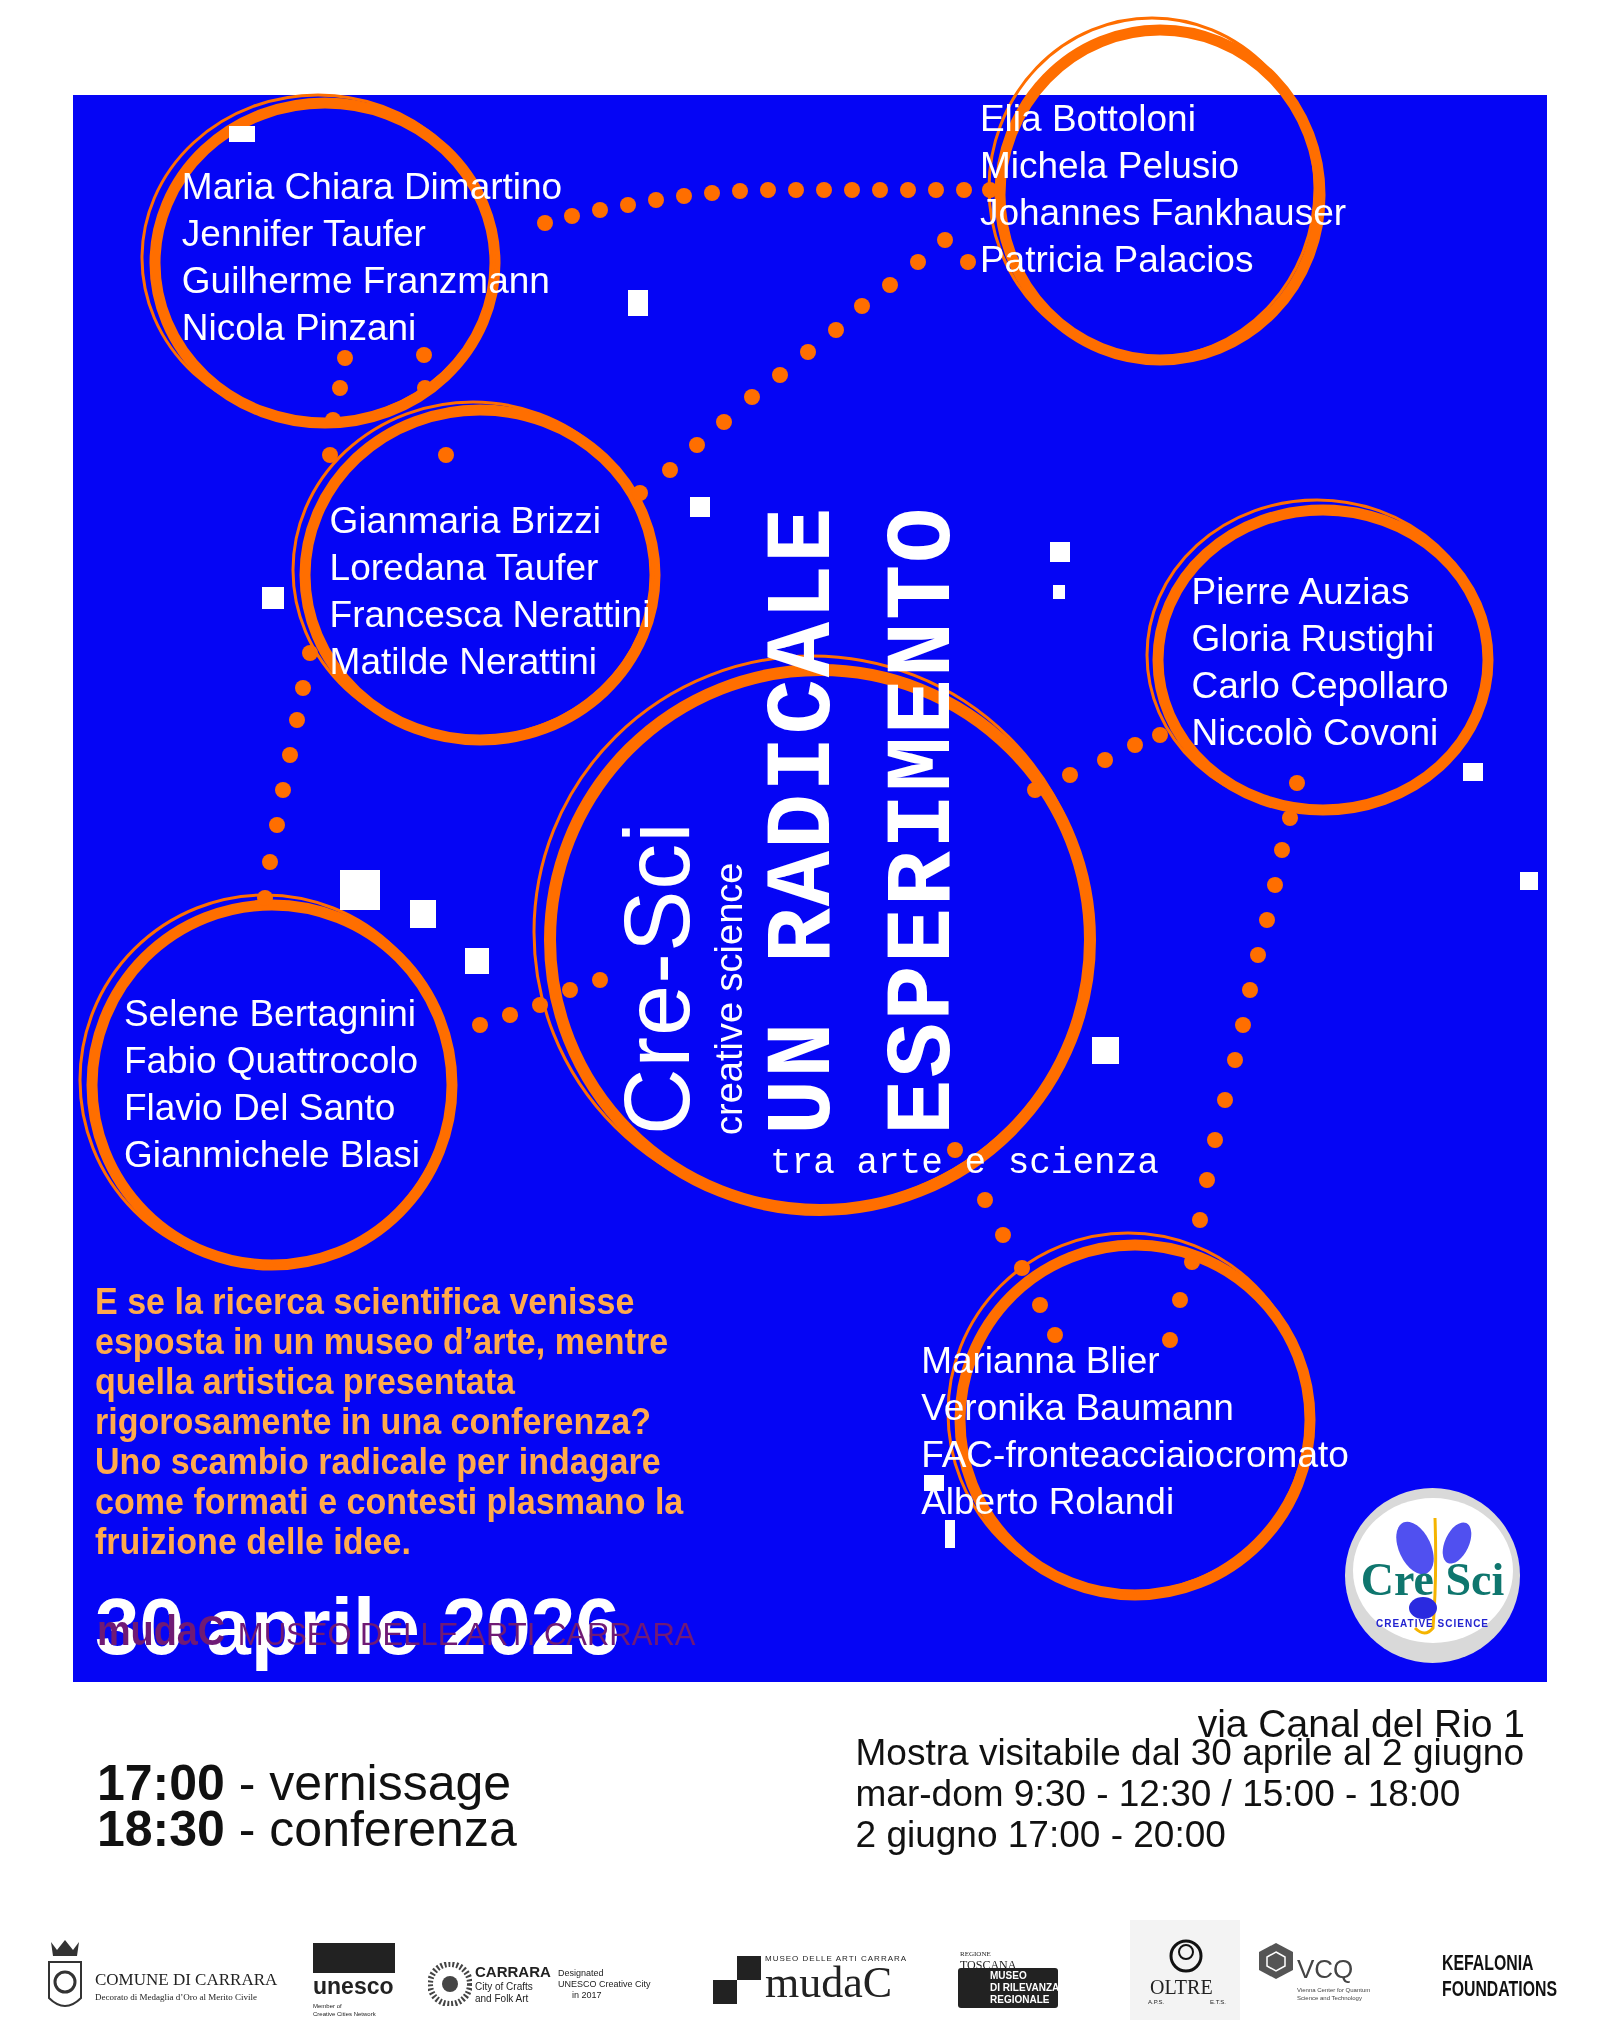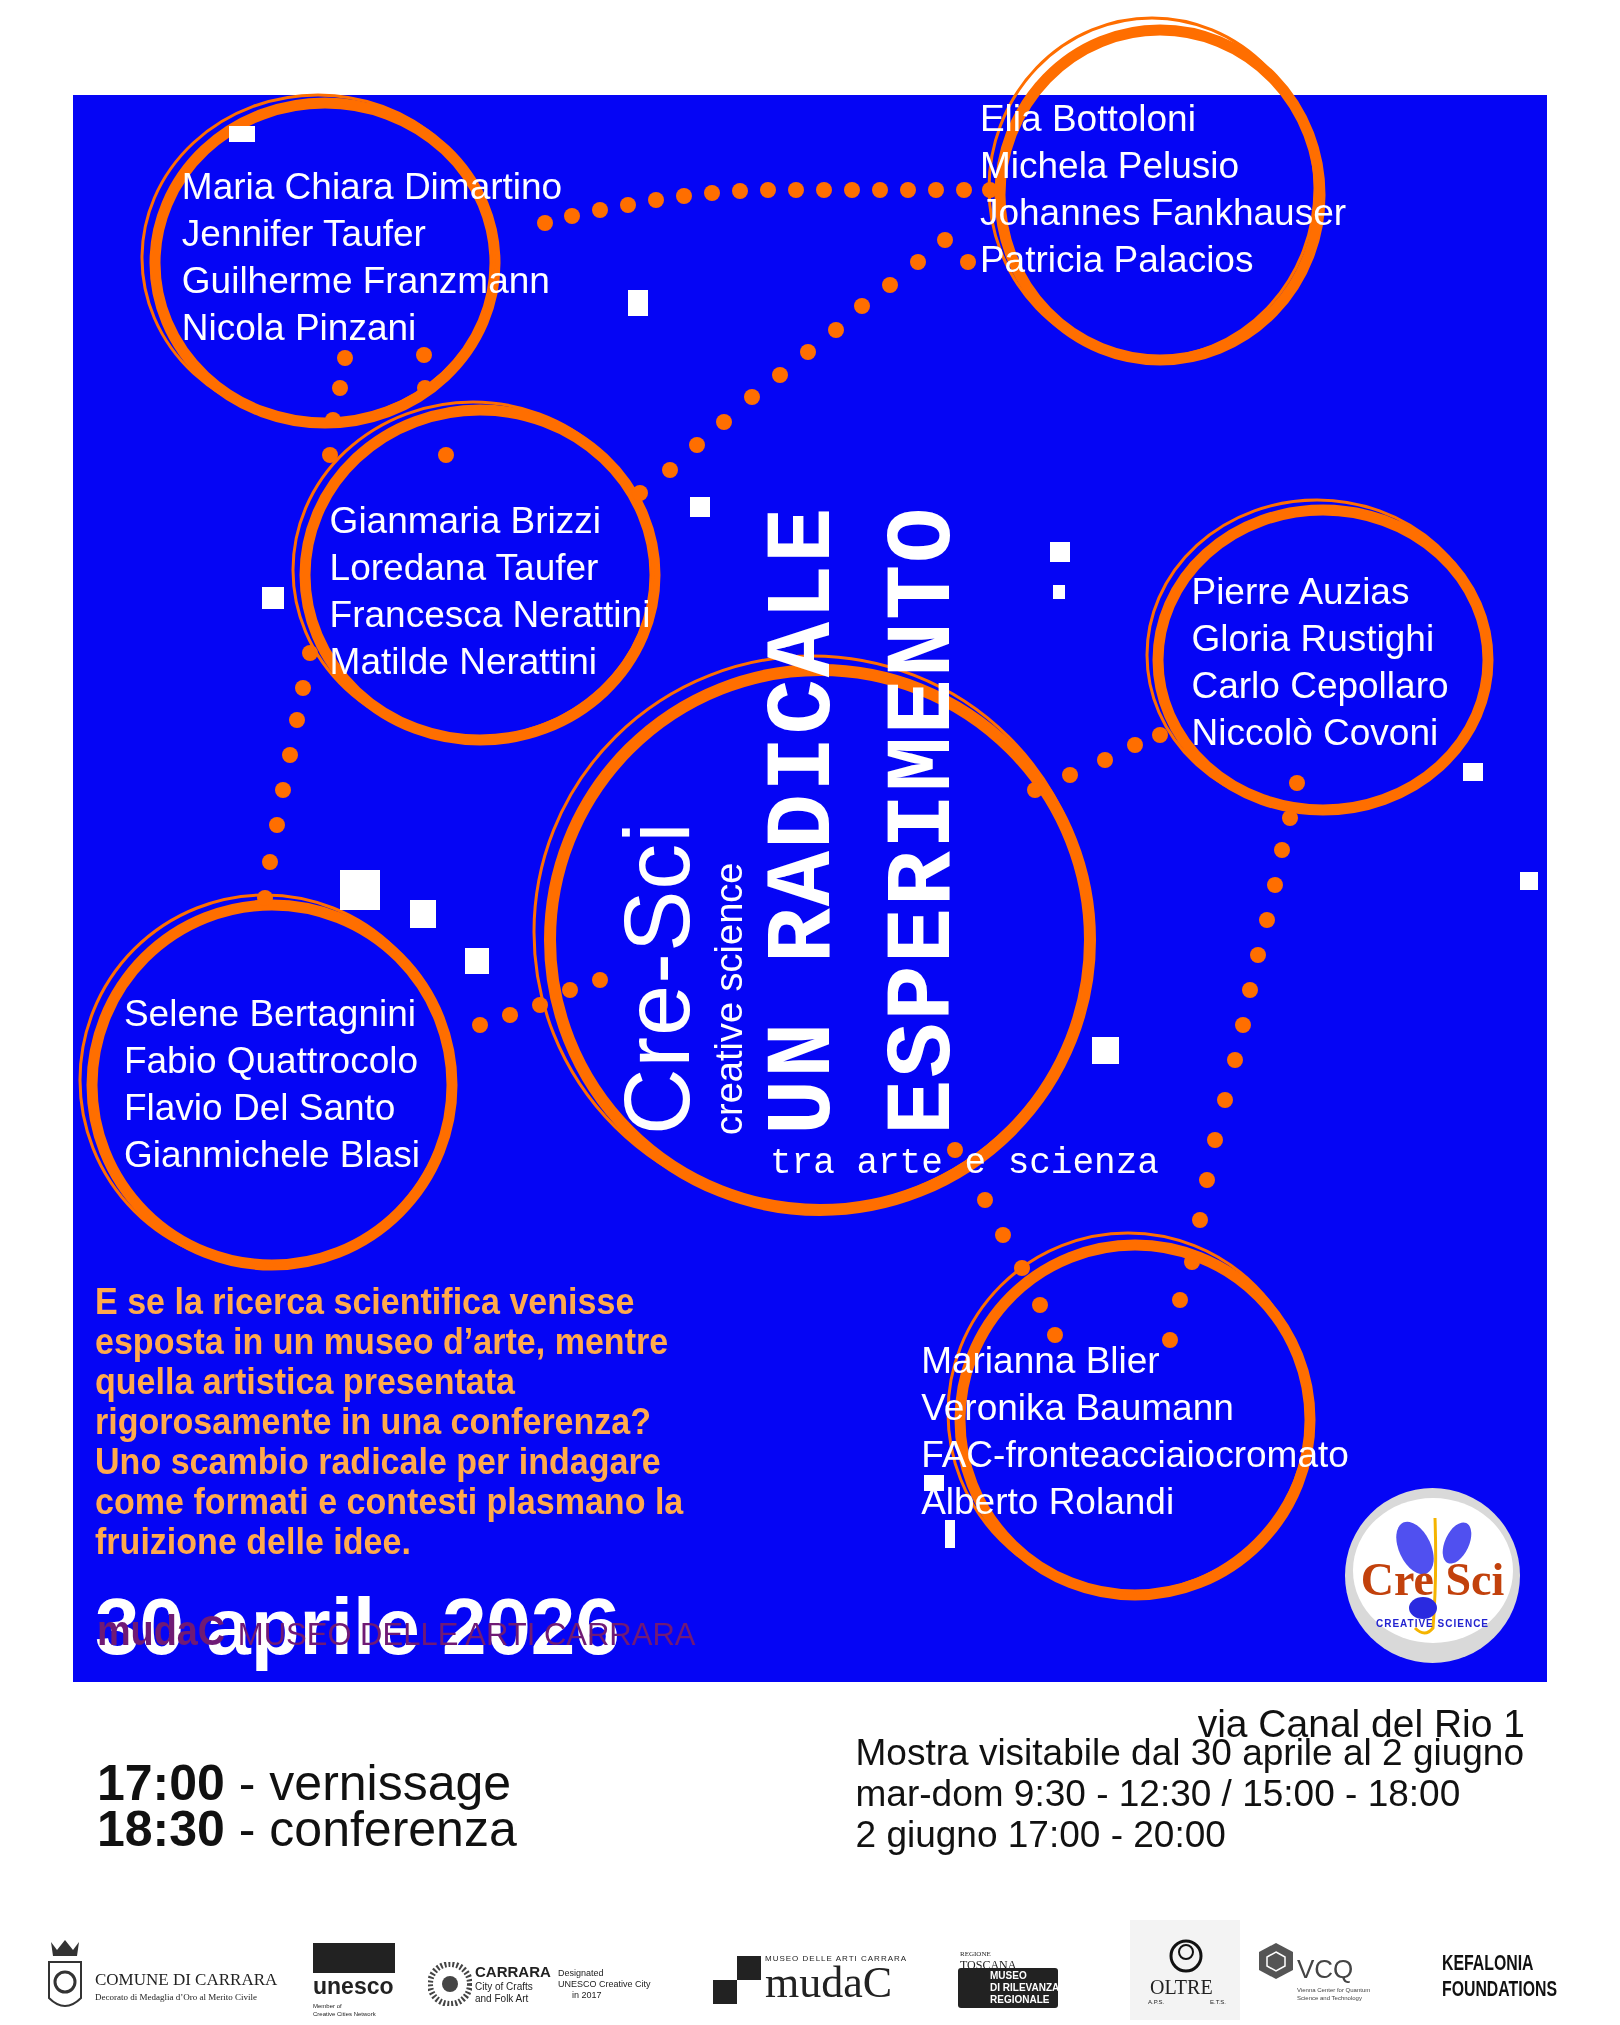--- a/index.html
+++ b/index.html
@@ -10,21 +10,21 @@
   .names div { }
   .vert { position:absolute; color:#fff; white-space:nowrap; transform-origin:left top; transform:rotate(-90deg); }
   .cresci { font-family:"Liberation Sans", sans-serif; font-size:92px; font-weight:300; letter-spacing:1px; }
   .creative { font-family:"Liberation Sans", sans-serif; font-size:38px; }
   .title { font-family:"Liberation Mono", monospace; font-weight:bold; font-size:92px; letter-spacing:2px; }
   .subtitle { position:absolute; left:770px; top:1143px; color:#fff; font-family:"Liberation Mono", monospace; font-size:36px; white-space:nowrap; }
   .question { position:absolute; left:95px; top:1282px; color:#ffa94d; font-family:"Liberation Sans", sans-serif; font-weight:bold; font-size:37px; line-height:40px; transform:scaleX(0.92); transform-origin:left top; white-space:nowrap; }
   .date { position:absolute; left:95px; top:1587px; color:#fff; font-family:"Liberation Sans", sans-serif; font-weight:bold; font-size:80px; line-height:80px; white-space:nowrap; }
   .logo-badge { position:absolute; left:1345px; top:1488px; width:175px; height:175px; border-radius:50%; background:#d9d9d9; overflow:hidden; }
   .logo-badge .inner { position:absolute; left:8px; top:10px; width:160px; height:145px; border-radius:50%; background:#fff; }
-  .logo-badge .txt { position:absolute; left:0; right:0; top:65px; text-align:center; font-family:"Liberation Serif", serif; font-weight:bold; font-size:46px; color:#c2410c; }
+  .logo-badge .txt { position:absolute; left:0; right:0; top:65px; text-align:center; font-family:"Liberation Serif", serif; font-weight:bold; font-size:46px; color:#0f766e; }
   .logo-badge .cs { position:absolute; left:0; right:0; top:130px; text-align:center; font-family:"Liberation Sans", sans-serif; font-weight:bold; font-size:10px; color:#2323d0; letter-spacing:1px; }
   .venue { position:absolute; left:97px; top:1607px; white-space:nowrap; color:#701a75; }
   .venue .brand { font-family:"Liberation Sans", sans-serif; font-weight:bold; font-size:42px; transform:scaleX(0.9); display:inline-block; transform-origin:left; }
   .venue .full { font-family:"Liberation Sans", sans-serif; font-size:31px; margin-left:-6px; }
   .times { position:absolute; left:97px; top:1760px; font-family:"Liberation Sans", sans-serif; font-size:50px; line-height:46px; color:#111; white-space:nowrap; }
   .times b { font-weight:bold; }
   .address { position:absolute; right:95px; top:1702px; font-family:"Liberation Sans", sans-serif; font-size:39px; color:#111; text-align:right; white-space:nowrap; }
   .hours { position:absolute; right:96px; top:1732px; font-family:"Liberation Sans", sans-serif; font-size:37px; line-height:41px; color:#111; text-align:left; white-space:nowrap; }
   .sponsors { position:absolute; left:0; top:1920px; width:1620px; height:100px; }
   .sp { position:absolute; color:#222; white-space:nowrap; }

